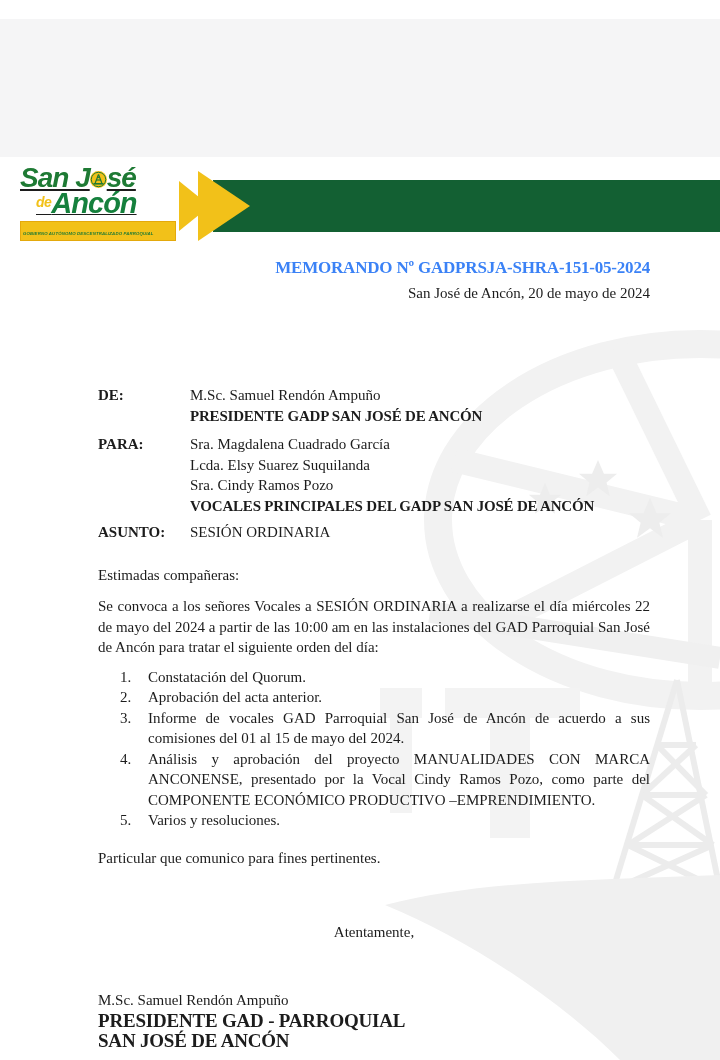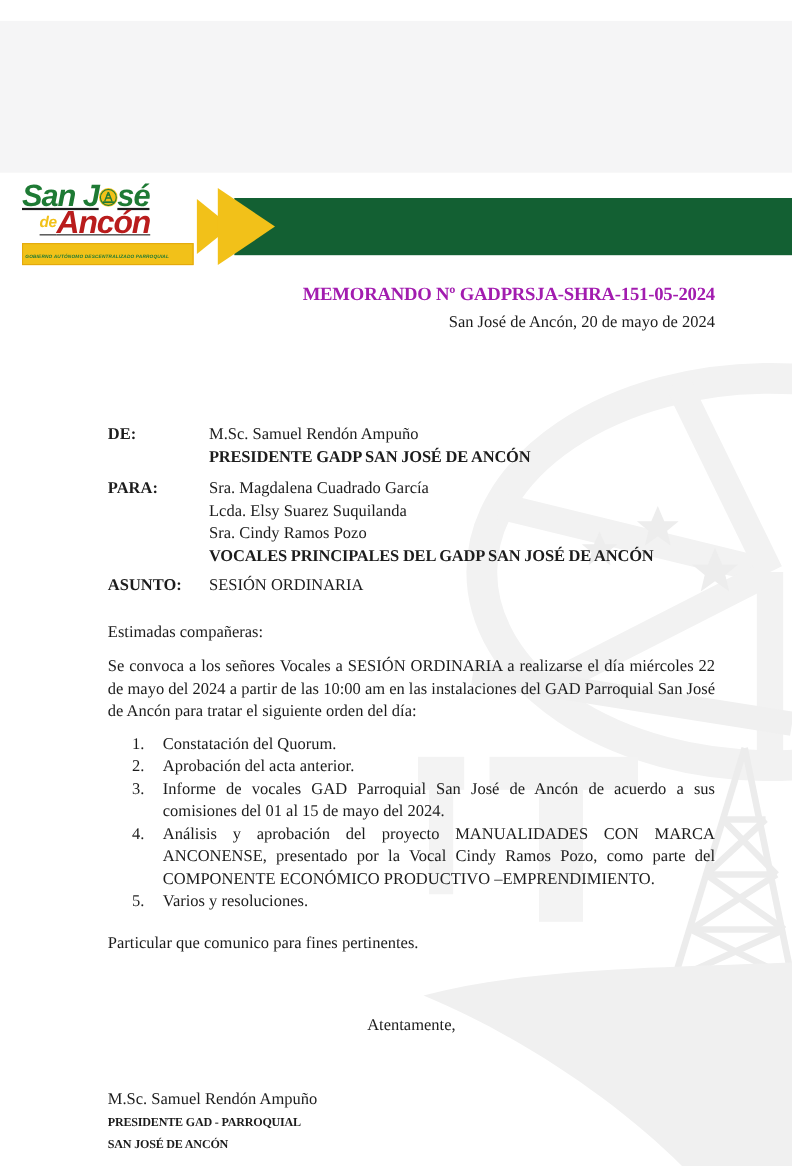--- a/index.html
+++ b/index.html
@@ -62,21 +62,21 @@
     white-space: nowrap;
   }
   .logo-de {
     font-size: 14px;
     color: #f2c119;
     vertical-align: 6px;
     letter-spacing: -0.5px;
   }
   .logo-ancon {
     font-size: 29px;
-    color: #b91c1c;
+    color: #15803d;
     letter-spacing: -1px;
   }
   .logo-tagline-strip {
     margin-top: 3px;
     background: #f2c119;
     border: 1px solid #e4a90c;
     padding: 1px 2px;
     width: 156px;
     overflow: hidden;
     white-space: nowrap;
@@ -125,21 +125,21 @@
     position: absolute;
     top: 258px;
     right: 70px;
     text-align: right;
     z-index: 2;
   }
   .memo-number {
     font-weight: bold;
     font-size: 17px;
     letter-spacing: -0.2px;
-    color: #a21caf;
+    color: #3b82f6;
   }
   .memo-date {
     margin-top: 7px;
     font-size: 15px;
   }
 
   
   .content {
     position: absolute;
     left: 98px; right: 70px; top: 385px;
@@ -165,21 +165,21 @@
     display: grid;
     grid-template-columns: 28px 1fr;
   }
   .agenda-num { }
   .agenda-text { text-align: justify; }
 
   .closing-line { margin-top: 17px; }
   .farewell { margin-top: 54px; text-align: center; }
   .signature { margin-top: 47px; line-height: 20px; }
   .signature .sig-name { margin-bottom: 1px; }
-  .signature .sig-bold { font-weight: bold; font-size: 11px; letter-spacing: -0.2px; }
+  .signature .sig-bold { font-weight: bold; font-size: 19px; letter-spacing: -0.2px; }
 </style>
 </head>
 <body>
 
 <div class="page">
 
   <div class="top-band"></div>
 
   <svg class="watermark" viewBox="0 0 340 730" xmlns="http://www.w3.org/2000/svg">
 

